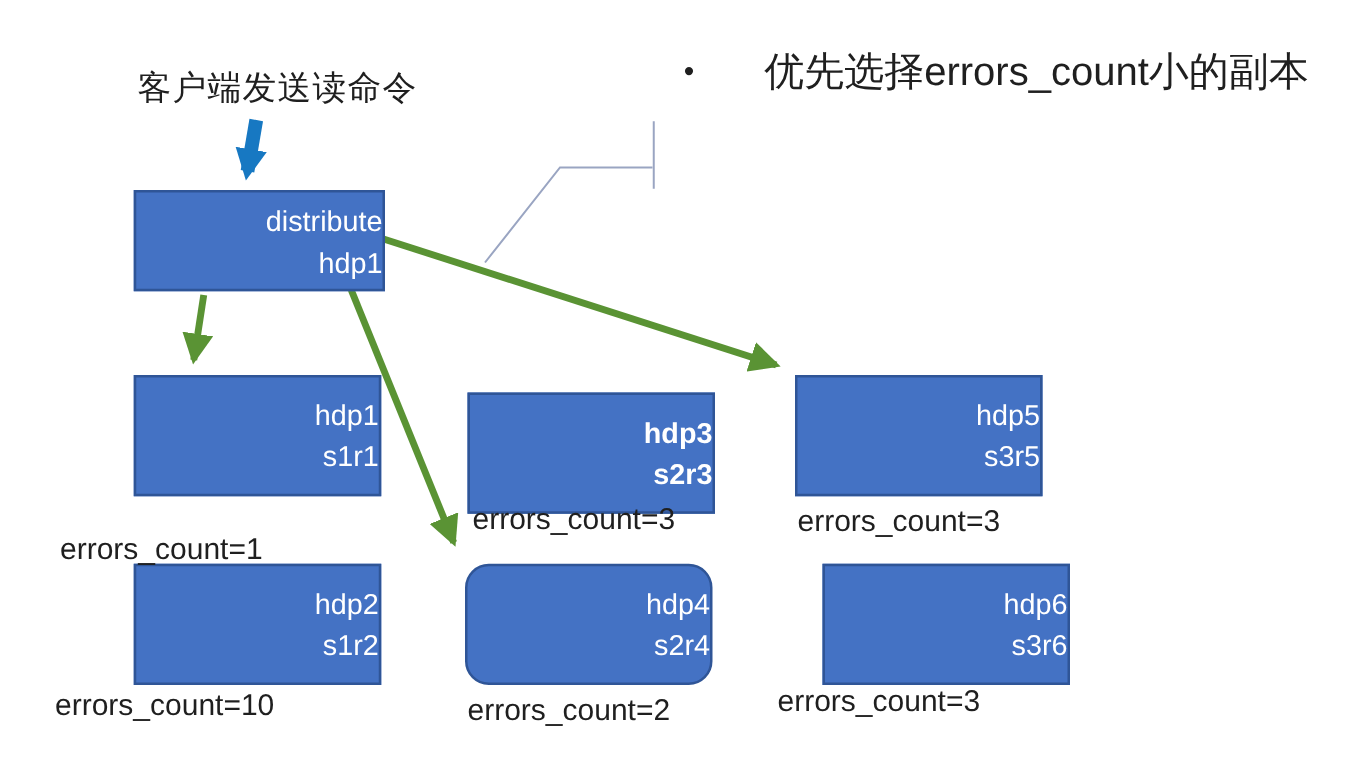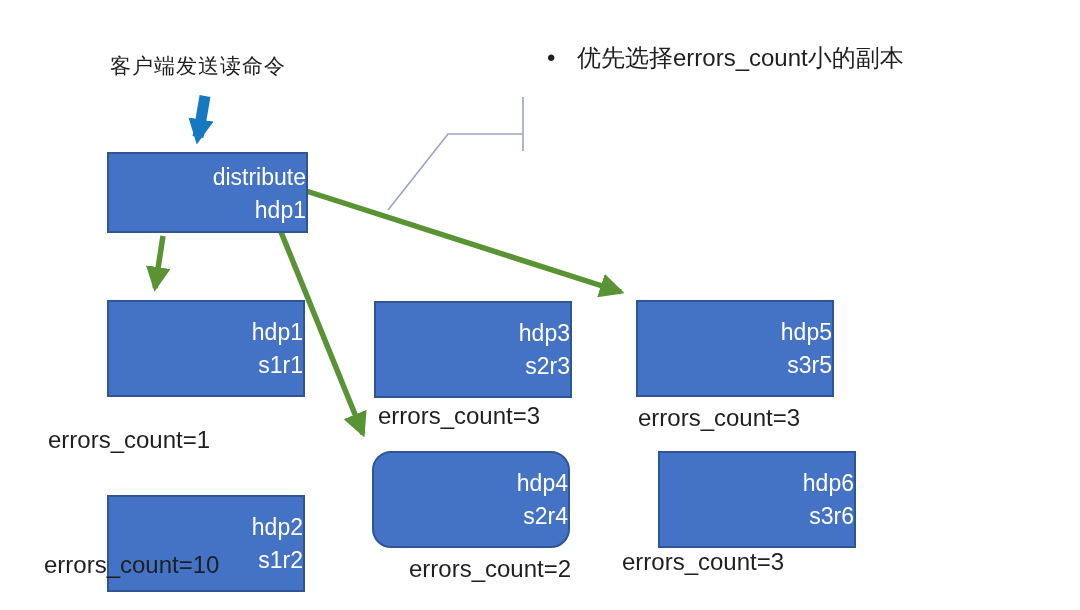--- a/index.html
+++ b/index.html
@@ -19,41 +19,42 @@
   }
   .green-arrow { stroke: var(--arrow_green, #5A9334); stroke-width: 5.5px; fill: none; }
   .blue-arrow  { stroke: var(--arrow_blue, #1778C2); stroke-width: 11px; fill: none; }
   .callout     { stroke: var(--callout_line, #9AA5C2); stroke-width: 1.6px; fill: none; }
   .fill-green  { fill: var(--arrow_green, #5A9334); }
   .fill-blue   { fill: var(--arrow_blue, #1778C2); }
 
   .title {
     position: absolute;
     left: 110px; top: 52px;
-    font-size: 21px;
+    font-size: 27px;
     color: var(--text, #1F1F1F);
     letter-spacing: 1px;
     z-index: 2;
     white-space: nowrap;
     font-family: Liberation Mono, monospace;
   }
   .notes {
     position: absolute;
     left: 545px; top: 42px;
     width: 502px;
     margin: 0; padding: 0;
     list-style: none;
     z-index: 2;
   }
   .notes li {
     position: relative;
     padding-left: 32px;
-    font-size: 24px;
+    font-size: 32px;
     line-height: 31px;
     color: var(--text, #1F1F1F);
+    text-align: right;
   }
   .notes li::before {
     content: "\2022";
     position: absolute;
     left: 2px; top: 0;
     font-size: 24px;
   }
   .nodebox {
     position: absolute;
     box-sizing: border-box;
@@ -62,37 +63,37 @@
     color: var(--box_text, #FFFFFF);
     text-align: right;
     z-index: 2;
     font-size: 23px;
     line-height: 33px;
   }
   .nodebox .ln { display: block; }
   #distribute-box { left: 107px; top: 152px; width: 201px; height: 81px; padding-top: 7px; }
   .replica { width: 198px; height: 97px; padding-top: 14px; }
   #node-hdp1 { left: 107px; top: 300px; }
-  #node-hdp3 { left: 374px; top: 301px; }
+  #node-hdp3 { left: 374px; top: 314px; font-weight: bold; }
   #node-hdp5 { left: 636px; top: 300px; }
-  #node-hdp2 { left: 107px; top: 451px; margin-top: 44px; }
+  #node-hdp2 { left: 107px; top: 451px; }
   #node-hdp4 { left: 372px; top: 451px; border-radius: 19px; }
   #node-hdp6 { left: 637px; top: 451px; margin-left: 21px; }
   .errlabel {
     position: absolute;
     font-size: 24px;
     color: var(--text, #1F1F1F);
     z-index: 2;
     white-space: nowrap;
   }
   #err-hdp1 { left: 48px;  top: 398px; margin-top: 28px; }
   #err-hdp3 { left: 378px; top: 402px; }
   #err-hdp5 { left: 638px; top: 404px; }
   #err-hdp2 { left: 44px;  top: 551px; }
-  #err-hdp4 { left: 374px; top: 555px; margin-left: 35px; }
+  #err-hdp4 { left: 374px; top: 555px; }
   #err-hdp6 { left: 622px; top: 548px; }
 </style>
 </head>
 <body>
 
 <div id="canvas">
 
   <svg id="overlay" viewBox="0 0 1080 610" xmlns="http://www.w3.org/2000/svg">
     <defs>
       <marker id="ah-green" viewBox="0 0 10 10" refX="8.5" refY="5" markerWidth="4.5" markerHeight="4.5" orient="auto">

